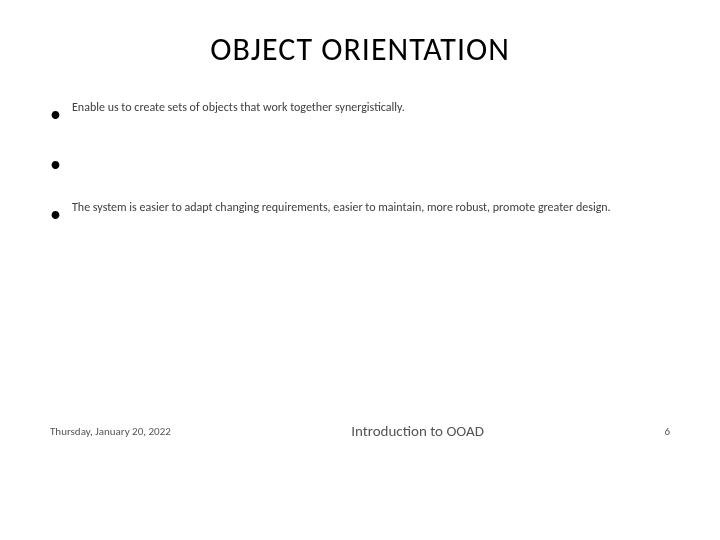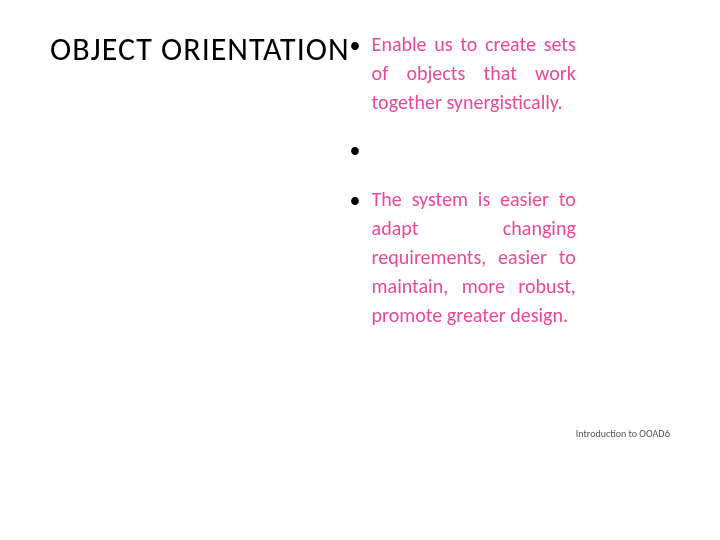--- a/index.html
+++ b/index.html
@@ -16,21 +16,21 @@
       display: flex;
       flex-direction: column;
       overflow: hidden;
     }
 
     .slide-container {
       width: 720px;
       height: 460px;
       background: #ffffff;
       display: flex;
-      flex-direction: row;
+      flex-direction: column;
       padding: 30px 50px 20px 50px;
       position: relative;
     }
 
     .slide-title {
       text-align: center;
       font-size: 32px;
       font-weight: normal;
       letter-spacing: 1px;
       color: #000000;
@@ -59,41 +59,41 @@
       min-width: 22px;
       padding-top: 1px;
       font-size: 22px;
       color: #000000;
       line-height: 1.4;
     }
 
     .bullet-text {
       flex: 1;
       text-align: justify;
-      font-size: 20px;
-      color: #ec4899;
+      font-size: 12px;
+      color: #404040;
       line-height: 1.45;
     }
 
     .slide-footer {
       display: flex;
       justify-content: space-between;
       align-items: center;
       padding-top: 10px;
       border-top: none;
       margin-top: auto;
     }
 
     .footer-left {
       font-size: 11px;
       color: #555555;
     }
 
     .footer-center {
-      font-size: 10px;
+      font-size: 15px;
       color: #555555;
     }
 
     .footer-right {
       font-size: 11px;
       color: #555555;
     }
   </style>
 </head>
 <body>
@@ -114,17 +114,18 @@
     </div>
 
     <div class="bullet-item">
       <span class="bullet-dot">•</span>
       <span class="bullet-text">The system is easier to adapt changing requirements, easier to maintain, more robust, promote greater design.</span>
     </div>
 
   </div>
 
   <div class="slide-footer">
+    <span class="footer-left">Thursday, January 20, 2022</span>
     <span class="footer-center">Introduction to OOAD</span>
     <span class="footer-right">6</span>
   </div>
 
 </div>
 
 </body></html>

